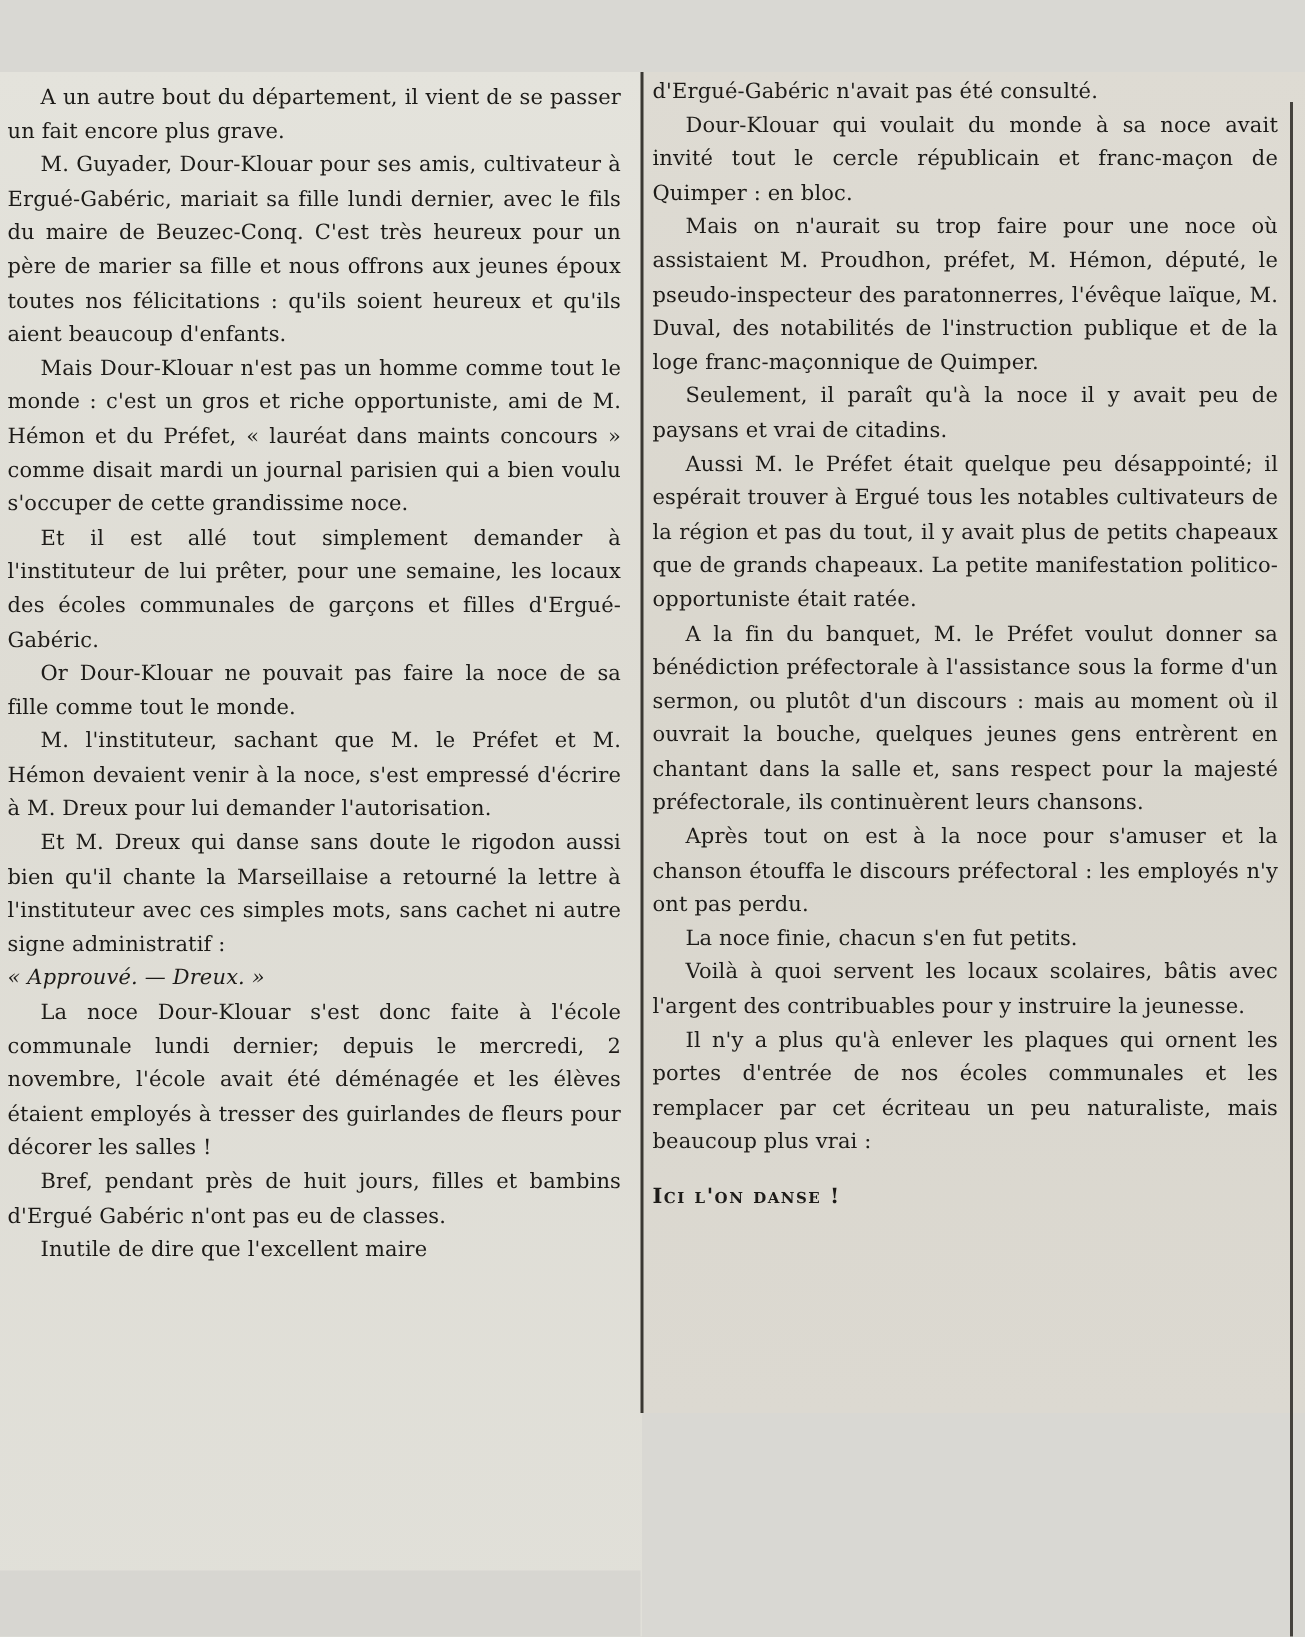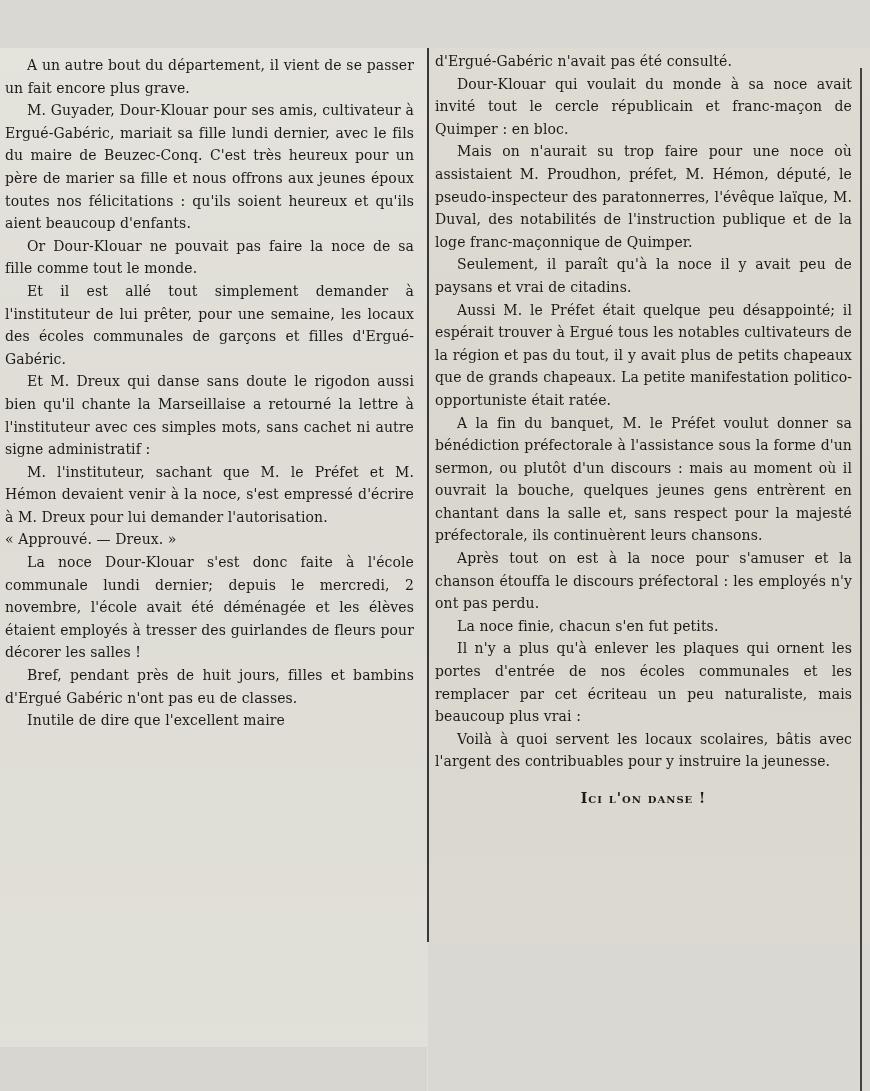--- a/index.html
+++ b/index.html
@@ -61,55 +61,55 @@
       background: #d7d6d1;
     }
     p {
       margin: 0;
       text-align: justify;
       text-indent: 22px;
       hyphens: manual;
     }
     p.noindent { text-indent: 0; }
     .footer-line {
-      text-align: center;
       text-indent: 0;
       margin-top: 14px;
       font-variant: small-caps;
       font-weight: bold;
       letter-spacing: 1px;
     }
   </style>
 </head>
 <body>
 
 <div class="clipping">
 
   <div class="col col-left">
     <p>A un autre bout du département, il vient de se passer un fait encore plus grave.</p>
     <p>M. Guyader, Dour-Klouar pour ses amis, cultivateur à Ergué-Gabéric, mariait sa fille lundi dernier, avec le fils du maire de Beuzec-Conq. C'est très heureux pour un père de marier sa fille et nous offrons aux jeunes époux toutes nos félicitations : qu'ils soient heureux et qu'ils aient beaucoup d'enfants.</p>
+    <p>Mais Dour-Klouar n'est pas un homme comme tout le monde : c'est un gros et riche opportuniste, ami de M. Hémon et du Préfet, « lauréat dans maints concours » comme disait mardi un journal parisien qui a bien voulu s'occuper de cette grandissime noce.</p>
+    <p>Et il est allé tout simplement demander à l'instituteur de lui prêter, pour une semaine, les locaux des écoles communales de garçons et filles d'Ergué-Gabéric.</p>
     <p>Or Dour-Klouar ne pouvait pas faire la noce de sa fille comme tout le monde.</p>
-    <p>Et il est allé tout simplement demander à l'instituteur de lui prêter, pour une semaine, les locaux des écoles communales de garçons et filles d'Ergué-Gabéric.</p>
+    <p>M. l'instituteur, sachant que M. le Préfet et M. Hémon devaient venir à la noce, s'est empressé d'écrire à M. Dreux pour lui demander l'autorisation.</p>
     <p>Et M. Dreux qui danse sans doute le rigodon aussi bien qu'il chante la Marseillaise a retourné la lettre à l'instituteur avec ces simples mots, sans cachet ni autre signe administratif :</p>
-    <p>M. l'instituteur, sachant que M. le Préfet et M. Hémon devaient venir à la noce, s'est empressé d'écrire à M. Dreux pour lui demander l'autorisation.</p>
-    <p class="noindent" style="">« Approuvé. — Dreux. »</p>
+    <p class="noindent" style="font-style: italic;">« Approuvé. — Dreux. »</p>
     <p>La noce Dour-Klouar s'est donc faite à l'école communale lundi dernier; depuis le mercredi, 2 novembre, l'école avait été déménagée et les élèves étaient employés à tresser des guirlandes de fleurs pour décorer les salles !</p>
     <p>Bref, pendant près de huit jours, filles et bambins d'Ergué Gabéric n'ont pas eu de classes.</p>
     <p>Inutile de dire que l'excellent maire</p>
   </div>
 
   <div class="blank-area"></div>
 
   <div class="col col-right">
     <p class="noindent">d'Ergué-Gabéric n'avait pas été consulté.</p>
     <p>Dour-Klouar qui voulait du monde à sa noce avait invité tout le cercle républicain et franc-maçon de Quimper : en bloc.</p>
     <p>Mais on n'aurait su trop faire pour une noce où assistaient M. Proudhon, préfet, M. Hémon, député, le pseudo-inspecteur des paratonnerres, l'évêque laïque, M. Duval, des notabilités de l'instruction publique et de la loge franc-maçonnique de Quimper.</p>
     <p>Seulement, il paraît qu'à la noce il y avait peu de paysans et vrai de citadins.</p>
     <p>Aussi M. le Préfet était quelque peu désappointé; il espérait trouver à Ergué tous les notables cultivateurs de la région et pas du tout, il y avait plus de petits chapeaux que de grands chapeaux. La petite manifestation politico-opportuniste était ratée.</p>
     <p>A la fin du banquet, M. le Préfet voulut donner sa bénédiction préfectorale à l'assistance sous la forme d'un sermon, ou plutôt d'un discours : mais au moment où il ouvrait la bouche, quelques jeunes gens entrèrent en chantant dans la salle et, sans respect pour la majesté préfectorale, ils continuèrent leurs chansons.</p>
     <p>Après tout on est à la noce pour s'amuser et la chanson étouffa le discours préfectoral : les employés n'y ont pas perdu.</p>
     <p>La noce finie, chacun s'en fut petits.</p>
+    <p>Voilà à quoi servent les locaux scolaires, bâtis avec l'argent des contribuables pour y instruire la jeunesse.</p>
     <p>Il n'y a plus qu'à enlever les plaques qui ornent les portes d'entrée de nos écoles communales et les remplacer par cet écriteau un peu naturaliste, mais beaucoup plus vrai :</p>
-    <p>Voilà à quoi servent les locaux scolaires, bâtis avec l'argent des contribuables pour y instruire la jeunesse.</p>
     <p class="footer-line">Ici l'on danse !</p>
   </div>
 
 </div>
 
 </body></html>

